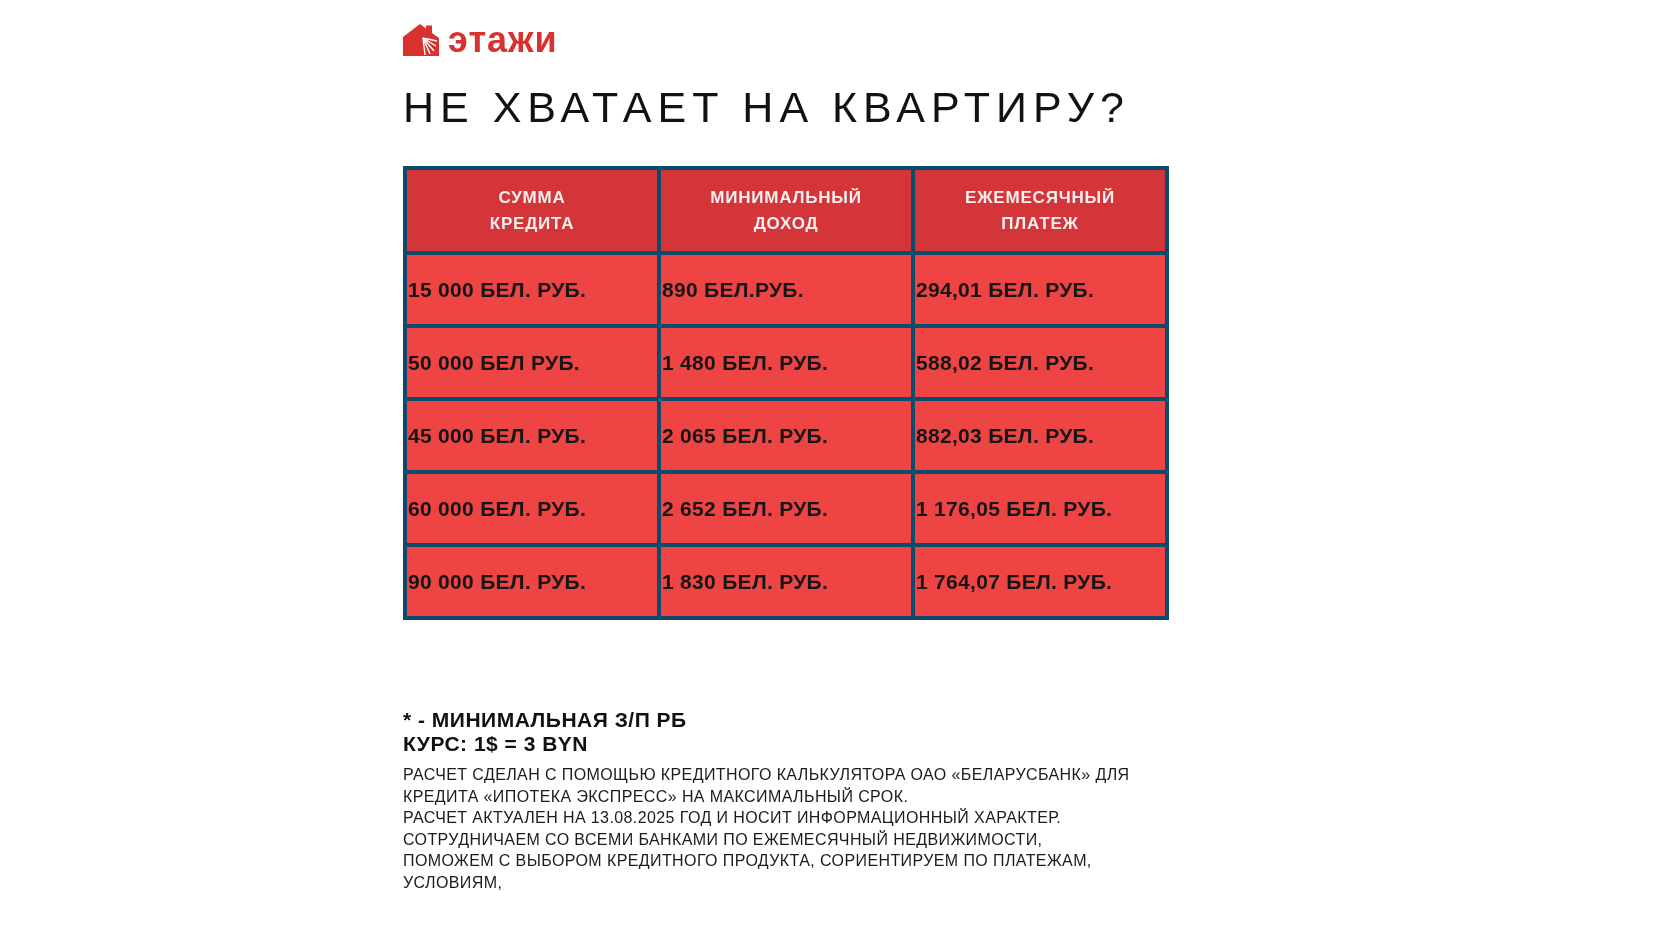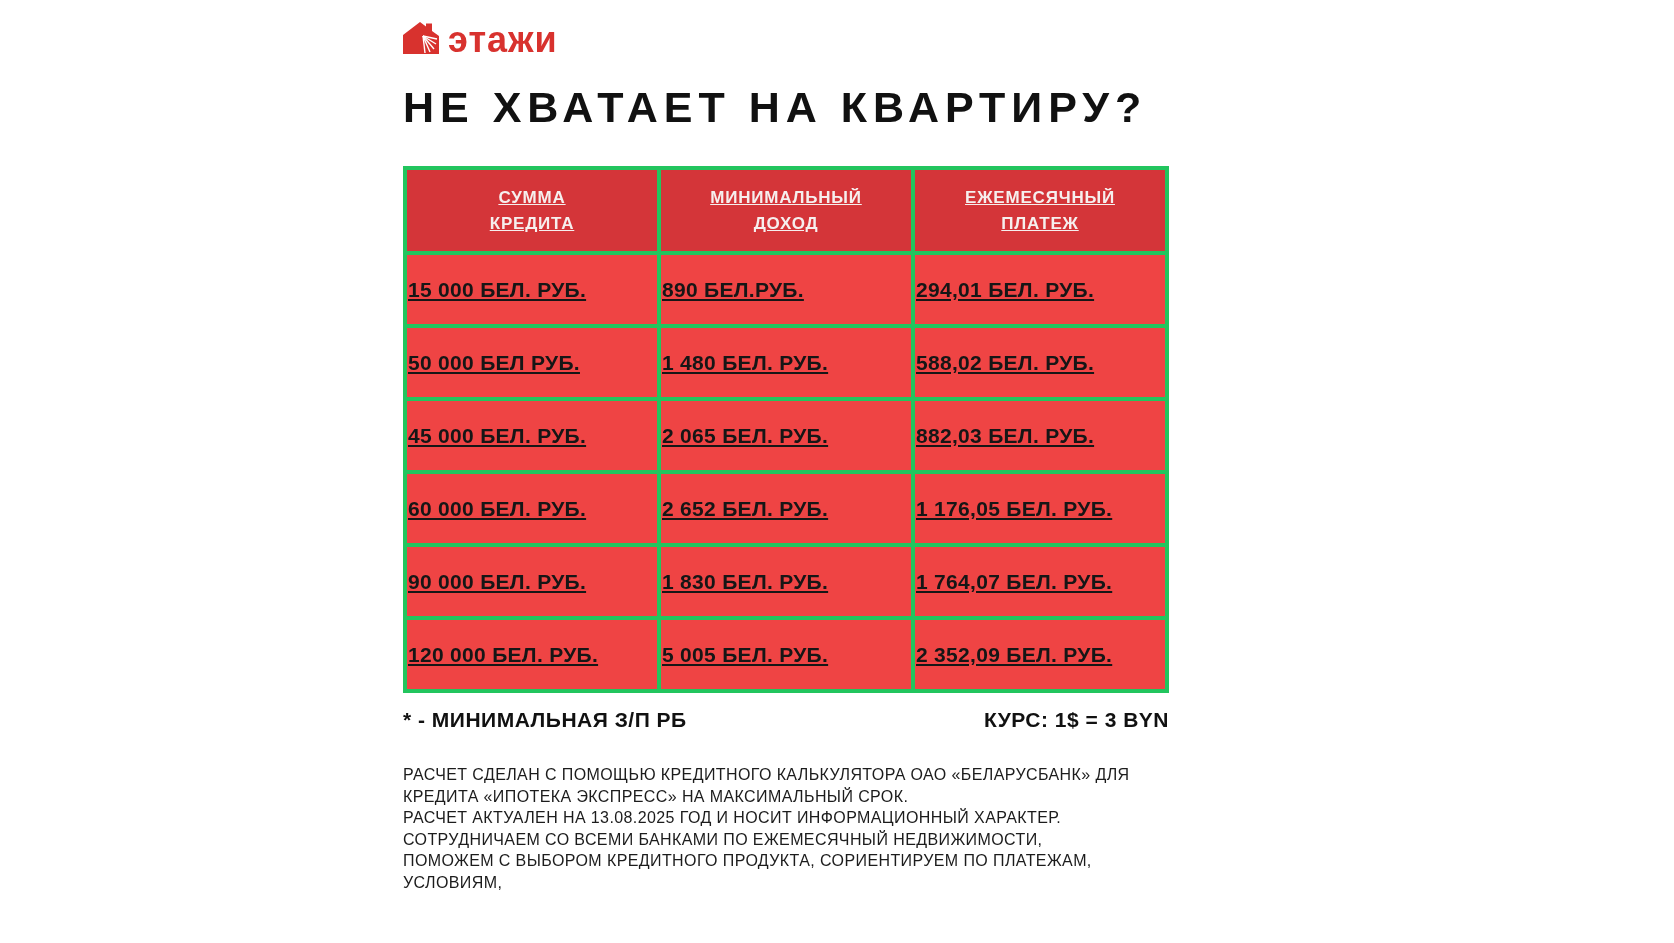--- a/index.html
+++ b/index.html
@@ -21,56 +21,55 @@
     position: absolute;
     left: 403px;
     top: 0;
     width: 766px;
   }
   .logo-row {
     position: absolute;
     top: 22px;
     left: 0;
     display: flex;
-    align-items: flex-start;
+    align-items: center;
     gap: 9px;
   }
   .logo-icon svg { display: block; }
   .logo-text {
     color: #d8322e;
     font-size: 36px;
     font-weight: 800;
     letter-spacing: 1px;
     line-height: 1;
   }
   .main-title {
     position: absolute;
     top: 86px;
     left: 0;
     width: 770px;
     color: #111111;
     font-size: 43px;
-    font-weight: 700;
+    font-weight: 400;
     letter-spacing: 6px;
     white-space: nowrap;
     line-height: 1;
   }
   table.credit-table {
     position: absolute;
     top: 166px;
     left: 0;
     width: 766px;
     border-collapse: collapse;
     table-layout: fixed;
   }
   table.credit-table th,
   table.credit-table td {
-    border: 4px solid #22c55e;
+    border: 4px solid #0c4a6e;
     vertical-align: middle;
-    text-decoration: underline;
   }
   table.credit-table th {
     background: #d43539;
     color: #f6efee;
     font-size: 17px;
     font-weight: 600;
     letter-spacing: 0.8px;
     height: 79px;
     line-height: 1.5;
     white-space: pre-line;
@@ -87,20 +86,21 @@
     position: absolute;
     top: 708px;
     left: 0;
     width: 766px;
     display: flex;
     justify-content: space-between;
     color: #111111;
     font-size: 21px;
     font-weight: 700;
     letter-spacing: 0.5px;
+    flex-direction: column;
   }
   .disclaimer {
     position: absolute;
     top: 752px;
     left: 0;
     width: 780px;
     color: #1c1c1c;
     font-size: 16px;
     font-weight: 500;
     letter-spacing: 0.4px;
@@ -162,25 +162,20 @@
         <tr>
           <td>60 000 БЕЛ. РУБ.</td>
           <td>2 652 БЕЛ. РУБ.</td>
           <td>1 176,05 БЕЛ. РУБ.</td>
         </tr>
         <tr>
           <td>90 000 БЕЛ. РУБ.</td>
           <td>1 830 БЕЛ. РУБ.</td>
           <td>1 764,07 БЕЛ. РУБ.</td>
         </tr>
-        <tr>
-          <td>120 000 БЕЛ. РУБ.</td>
-          <td>5 005 БЕЛ. РУБ.</td>
-          <td>2 352,09 БЕЛ. РУБ.</td>
-        </tr>
       </tbody>
     </table>
 
     <div class="footnote-row">
       <span>* - МИНИМАЛЬНАЯ З/П РБ</span>
       <span>КУРС: 1$ = 3 BYN</span>
     </div>
 
     <div class="disclaimer">
       <div>РАСЧЕТ СДЕЛАН С ПОМОЩЬЮ КРЕДИТНОГО КАЛЬКУЛЯТОРА ОАО «БЕЛАРУСБАНК» ДЛЯ</div>

